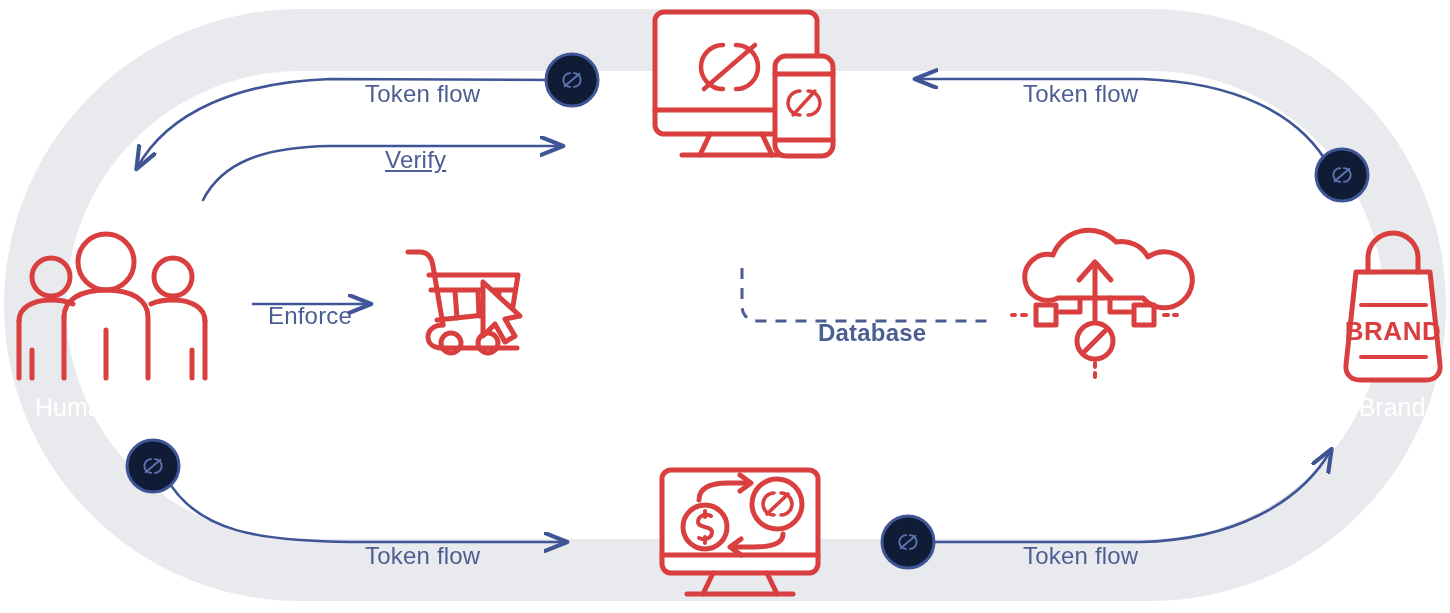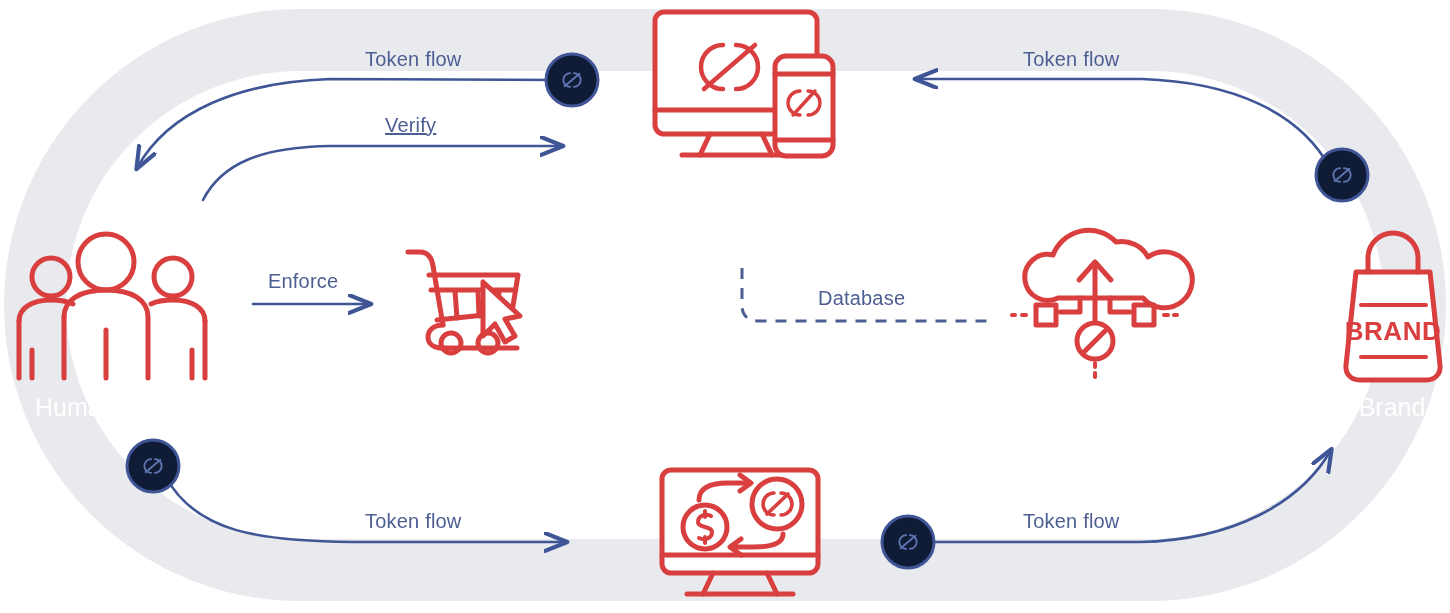--- a/index.html
+++ b/index.html
@@ -20,24 +20,25 @@
   #stage svg.layer {
     position: absolute;
     left: 0;
     top: 0;
     width: 1450px;
     height: 613px;
   }
   .flow-label {
     position: absolute;
     color: #4d5e93;
-    font-size: 20px;
+    font-size: 24px;
     font-family: "Liberation Sans", sans-serif;
     white-space: nowrap;
     letter-spacing: 0.2px;
+    margin-top: 32px;
   }
   .node-label {
     position: absolute;
     color: #ffffff;
     font-size: 25px;
     font-family: "Liberation Sans", sans-serif;
     white-space: nowrap;
     text-align: center;
     line-height: 1.25;
   }
@@ -226,21 +227,21 @@
   <div class="flow-label" style="left:1023px; top:48px;">Token flow</div>
 
   <div class="flow-label" style="left:365px; top:510px;">Token flow</div>
 
   <div class="flow-label" style="left:1023px; top:510px;">Token flow</div>
 
   <div class="flow-label" style="left:385px; top:114px;text-decoration:underline;">Verify</div>
 
   <div class="flow-label" style="left:268px; top:270px;">Enforce</div>
 
-  <div class="flow-label" style="left:818px; top:287px;">Database</div>
+  <div class="flow-label" style="left:818px; top:287px;font-weight:bold;">Database</div>
 
   <div class="node-label center" style="left:110px; top:392px;">Human Layer</div>
 
   <div class="node-label center" style="left:463px; top:392px;">E-commerce</div>
 
   <div class="node-label center" style="left:742px; top:176px; width:260px;">The simplyBrand Platform</div>
 
   <div class="node-label center" style="left:1092px; top:392px;">Whitelist &amp; Blacklist</div>
 
   <div class="node-label center" style="left:1392px; top:392px;">Brand</div>

